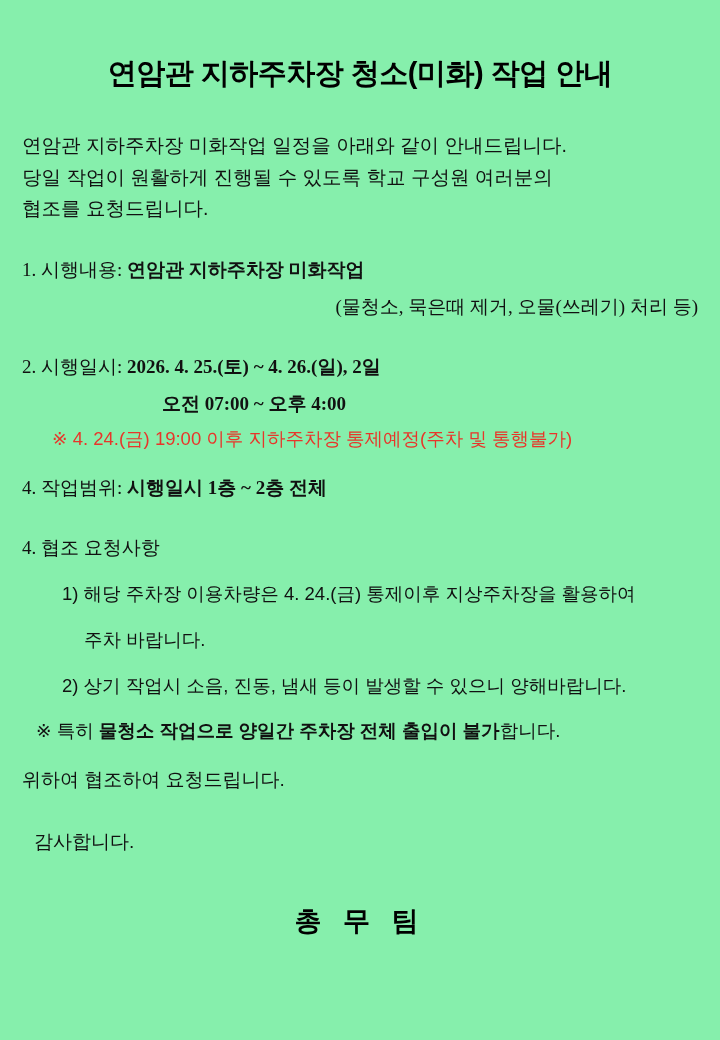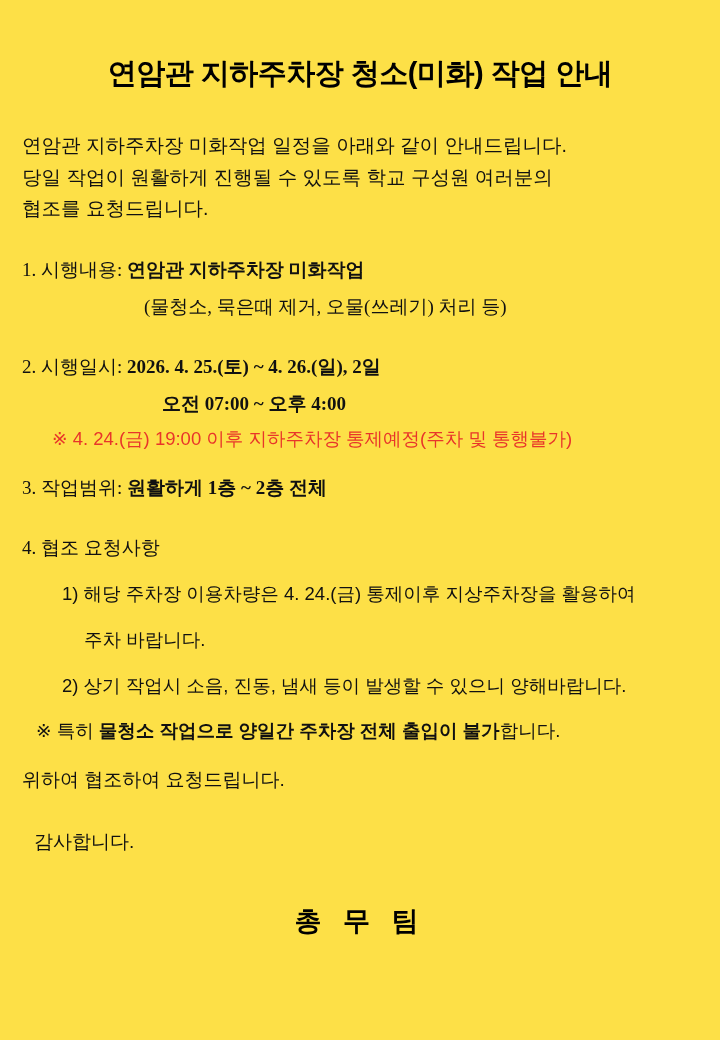--- a/index.html
+++ b/index.html
@@ -13,21 +13,21 @@
     font-family: "Liberation Sans", "DejaVu Sans", sans-serif;
     color: #111111;
     -webkit-font-smoothing: antialiased;
   }
   .page {
     position: relative;
     width: 720px;
     height: 1040px;
     box-sizing: border-box;
     padding: 40px 22px 20px 22px;
-    background: #fde047;
+    background: #86efac;
   }
   .title {
     text-align: center;
     font-size: 29px;
     font-weight: bold;
     letter-spacing: -0.5px;
     margin: 14px 0 36px 0;
     color: #000000;
   }
   .intro {
@@ -38,21 +38,21 @@
   }
   .intro div { white-space: nowrap; }
   .section {
     font-size: 19px;
     line-height: 1.55;
     margin: 0 0 8px 0;
     font-family: Liberation Serif, serif;
   }
   .sec-gap { height: 22px; }
   .bold { font-weight: bold; }
-  .indent-1 { padding-left: 122px; }
+  .indent-1 { padding-left: 122px; text-align: right; }
   .indent-2 { padding-left: 140px; }
   .note-red {
     padding-left: 30px;
     font-size: 18.5px;
     color: #e8352a;
   }
   .sub {
     font-size: 18.5px;
     line-height: 1.5;
     padding-left: 22px;
@@ -108,22 +108,22 @@
   <div class="section">
     <span>2. 시행일시:</span>
     <span class="bold">2026. 4. 25.(토) ~ 4. 26.(일), 2일</span>
   </div>
   <div class="section indent-2 bold">오전 07:00 ~ 오후 4:00</div>
   <div class="note-red">※ 4. 24.(금) 19:00 이후 지하주차장 통제예정(주차 및 통행불가)</div>
 
   <div class="sec-gap"></div>
 
   <div class="section">
-    <span>3. 작업범위:</span>
-    <span class="bold">원활하게 1층 ~ 2층 전체</span>
+    <span>4. 작업범위:</span>
+    <span class="bold">시행일시 1층 ~ 2층 전체</span>
   </div>
 
   <div class="sec-gap"></div>
 
   <div class="section">4. 협조 요청사항</div>
   <div class="sub">1) 해당 주차장 이용차량은 4. 24.(금) 통제이후 지상주차장을 활용하여</div>
   <div class="sub sub-cont">주차 바랍니다.</div>
   <div class="sub">2) 상기 작업시 소음, 진동, 냄새 등이 발생할 수 있으니 양해바랍니다.</div>
   <div class="star-line">
     <span>※ 특히 </span><span class="bold">물청소 작업으로 양일간 주차장 전체 출입이 불가</span><span>합니다.</span>

